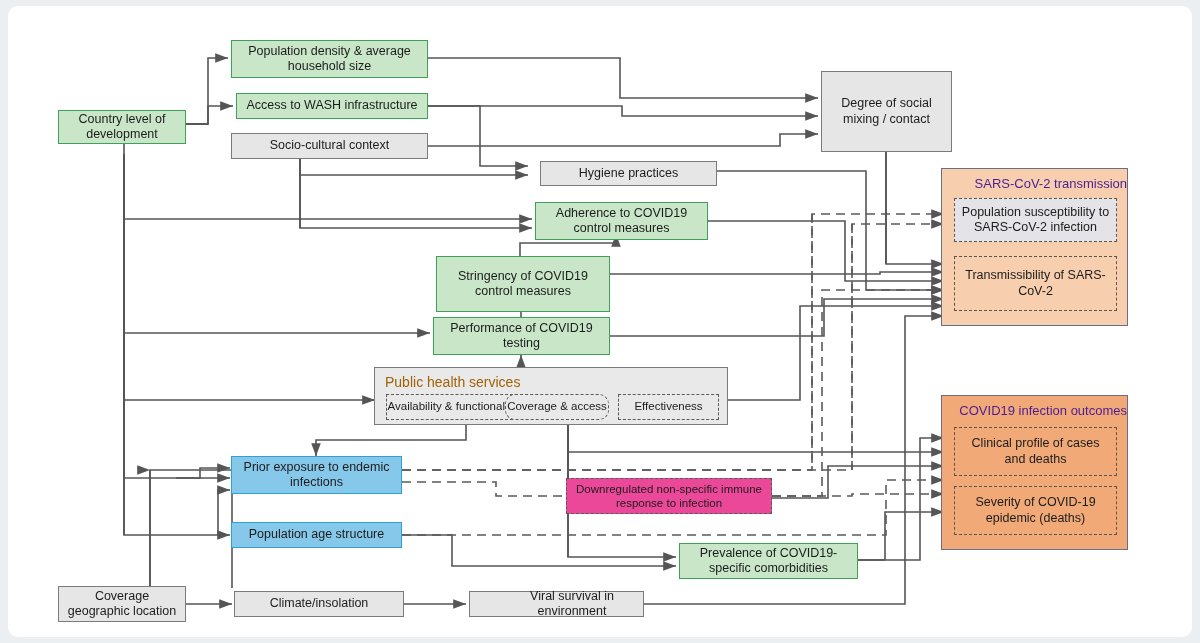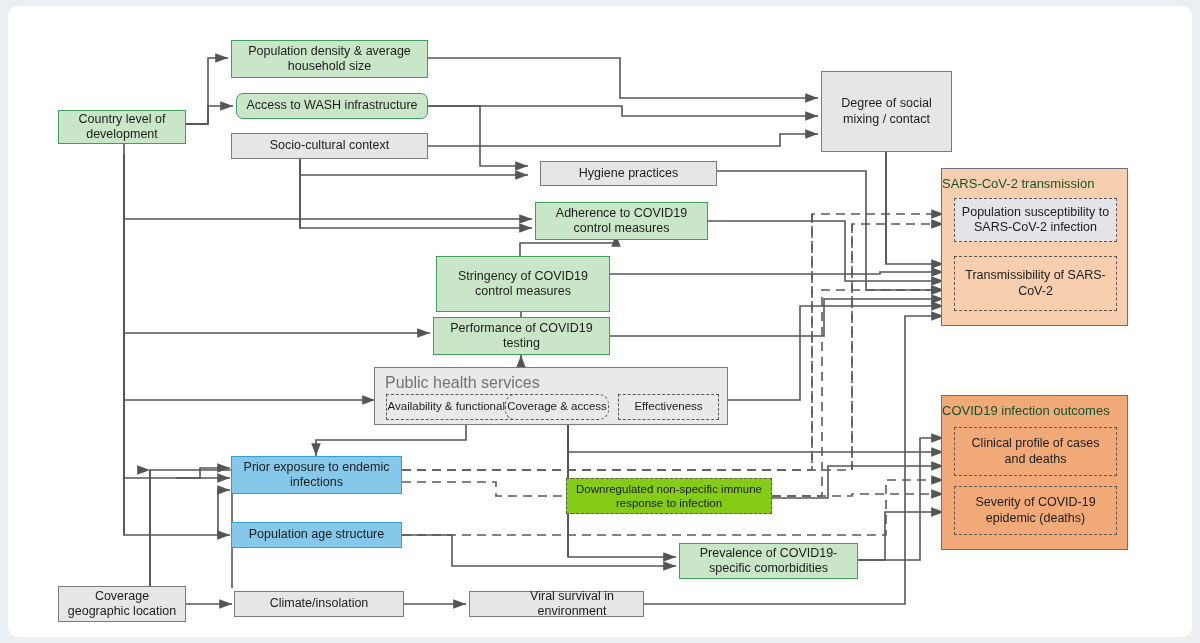--- a/index.html
+++ b/index.html
@@ -35,44 +35,44 @@
     font-size:12.5px;
     line-height:1.22;
     padding:2px 5px;
     z-index:3;
   }
   .grey{ background:#e6e6e6; border:1.3px solid #7b7b7b; }
   .green{ background:#c9e7c8; border:1.3px solid #3fa05a; }
   .blue{  background:#86c8ea; border:1.3px solid #2f9fd4; }
   .peachbox{ background:#f7cfae; border:1.4px dashed #5c5550; }
   .lilacbox{ background:#e4e4e8; border:1.4px dashed #5c5550; }
-  .dashedclear{ background:#84cc16; border:1.4px dashed #5a5a5a; }
+  .dashedclear{ background:#ec4899; border:1.4px dashed #5a5a5a; }
 
   
   .panel{
     position:absolute;box-sizing:border-box;
     border:1.6px solid #6b6f86;
     z-index:2;
   }
   .panel.transmission{ background:#f7cfae; }
   .panel.outcomes{ background:#f0a977; }
   .panel-title{
     position:absolute;left:0;right:0;top:7px;
-    text-align:left;font-size:13px;color:#14532d;
+    text-align:right;font-size:13px;color:#4c1d95;
   }
 
   
   .phs{
     position:absolute;box-sizing:border-box;
     background:#e9e9e9;border:1.3px solid #7b7b7b;
     z-index:3;
   }
   .phs-title{
     position:absolute;left:10px;top:6px;
-    font-size:16px;color:#737373;
+    font-size:14px;color:#a16207;
   }
   .phs-sub{
     position:absolute;box-sizing:border-box;
     background:#e9e9e9;border:1.3px dashed #5a5a5a;
     display:flex;align-items:center;justify-content:center;
     text-align:center;font-size:11.5px;line-height:1.2;color:#1c1c1c;
   }
   .sm{ font-size:11.5px; }
 </style>
 </head>
@@ -197,21 +197,21 @@
   </svg>
 
   <div class="node green" style="left:58px;top:110px;width:128px;height:34px;">
     <span>Country level of development</span>
   </div>
 
   <div class="node green" style="left:231px;top:40px;width:197px;height:38px;">
     <span>Population density &amp; average household size</span>
   </div>
 
-  <div class="node green" style="left:236px;top:93px;width:192px;height:26px;border-radius:7px;">
+  <div class="node green" style="left:236px;top:93px;width:192px;height:26px;">
     <span>Access to WASH infrastructure</span>
   </div>
 
   <div class="node grey" style="left:231px;top:133px;width:197px;height:26px;">
     <span>Socio-cultural context</span>
   </div>
 
   <div class="node grey" style="left:540px;top:161px;width:177px;height:25px;">
     <span>Hygiene practices</span>
   </div>

